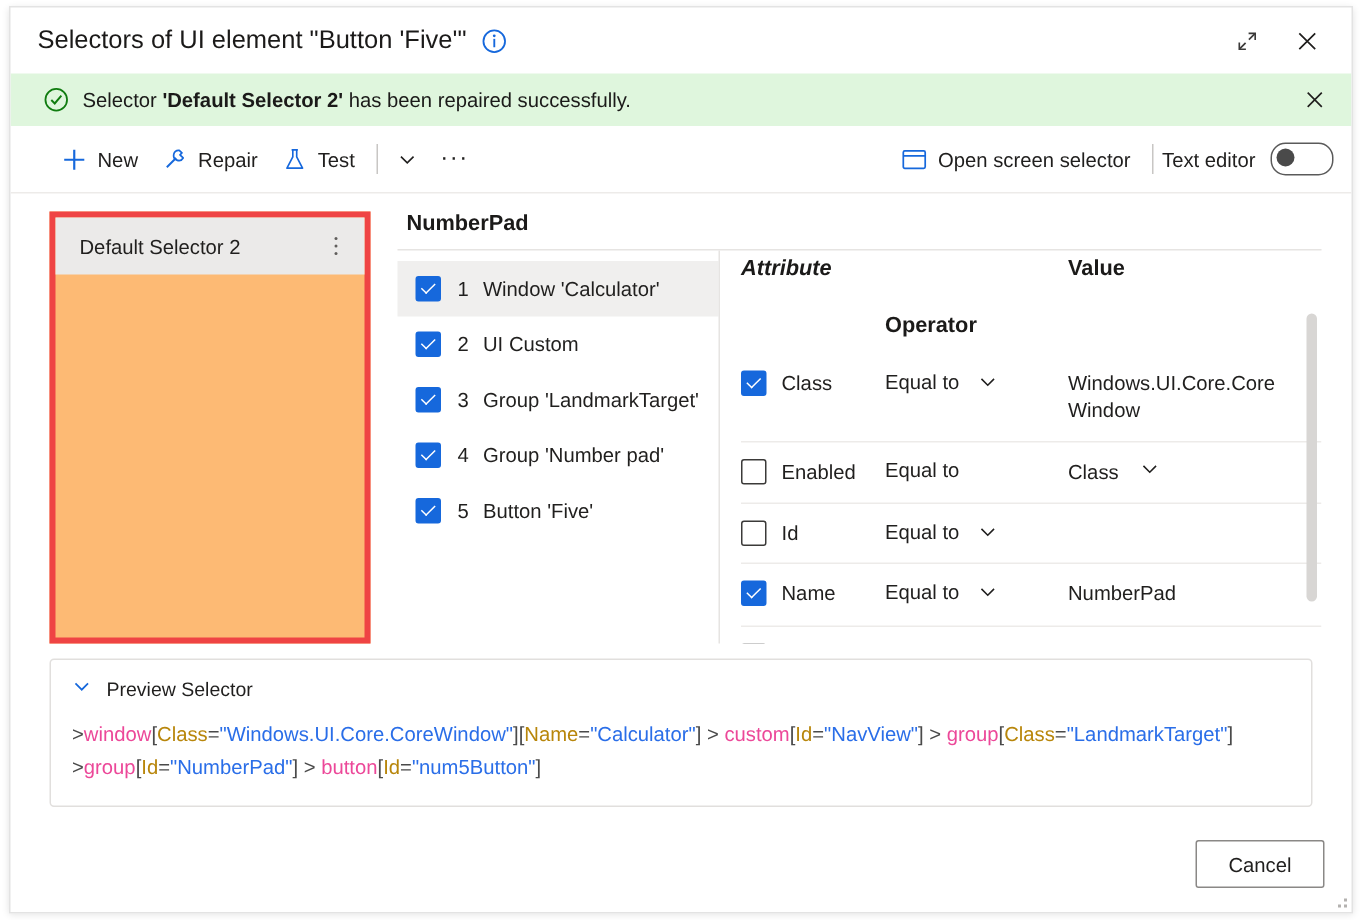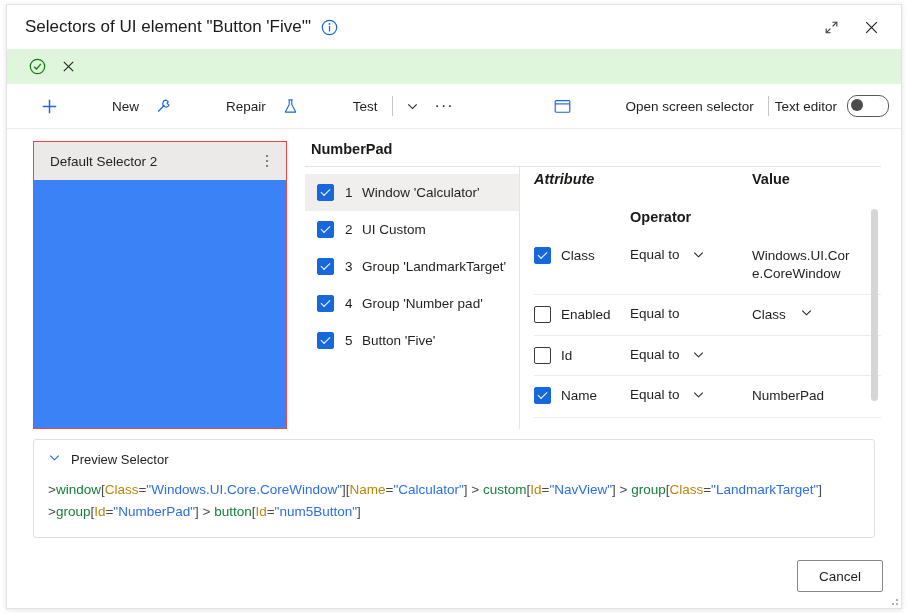--- a/index.html
+++ b/index.html
@@ -91,21 +91,20 @@
   .tb-item {
     display: flex;
     align-items: center;
     height: 32px;
     padding: 0 8px;
     cursor: pointer;
     font-size: 13.5px;
     color: #201f1e;
     border-radius: 2px;
     white-space: nowrap;
-    gap: 47px;
   }
   .tb-item .gl { display: inline-flex; align-items: center; margin-right: 7px; }
   .tb-sep {
     width: 1px;
     height: 20px;
     background: #c8c6c4;
     margin: 0 6px;
   }
   .tb-chev { padding: 0 7px; }
   .tb-dots { padding: 0 9px; font-size: 16px; letter-spacing: 1px; color: #201f1e; }
@@ -130,23 +129,23 @@
   
   .body-area {
     display: flex;
     padding: 12px 20px 0 26px;
     box-sizing: border-box;
     height: 300px;
   }
 
   
   .selector-panel {
-    width: 254px;
-    background: #3b82f6;
-    border: 1px solid #ef4444;
+    width: 214px;
+    background: #fdba74;
+    border: 4px solid #ef4444;
     box-sizing: border-box;
     flex: 0 0 auto;
   }
   .selector-item {
     height: 38px;
     background: #ebeae9;
     display: flex;
     align-items: center;
     padding: 0 8px 0 16px;
     box-sizing: border-box;
@@ -330,21 +329,21 @@
     color: #201f1e;
     margin-bottom: 12px;
   }
   .pv-code {
     font-family: "Liberation Sans", sans-serif;
     font-size: 13.5px;
     line-height: 1.62;
     word-break: break-word;
   }
   .t-gt   { color: #4a4a4a; }
-  .t-tag  { color: #15803d; }
+  .t-tag  { color: #ec4899; }
   .t-brk  { color: #4a4a4a; }
   .t-key  { color: #b8860b; }
   .t-eq   { color: #4a4a4a; }
   .t-str  { color: #2a6ee8; }
 
   
   .footer {
     position: absolute;
     right: 18px;
     bottom: 16px;
@@ -416,20 +415,23 @@
       </svg>
     </span>
   </div>
 
   <div class="banner">
     <span class="banner-icon">
       <svg width="17" height="17" viewBox="0 0 17 17">
         <circle cx="8.5" cy="8.5" r="7.2" fill="none" stroke="#107c10" stroke-width="1.2"></circle>
         <path d="M5.2 8.7 L7.5 11 L11.9 5.8" fill="none" stroke="#107c10" stroke-width="1.3"></path>
       </svg>
+    </span>
+    <span class="banner-text">
+      <span>Selector </span><b>'Default Selector 2'</b><span> has been repaired successfully.</span>
     </span>
     <span class="banner-close">
       <svg width="13" height="13" viewBox="0 0 13 13">
         <path d="M1.8 1.8 L11.2 11.2 M11.2 1.8 L1.8 11.2" stroke="#201f1e" stroke-width="1.1" fill="none"></path>
       </svg>
     </span>
   </div>
 
   <div class="toolbar">
     <span class="tb-item">

